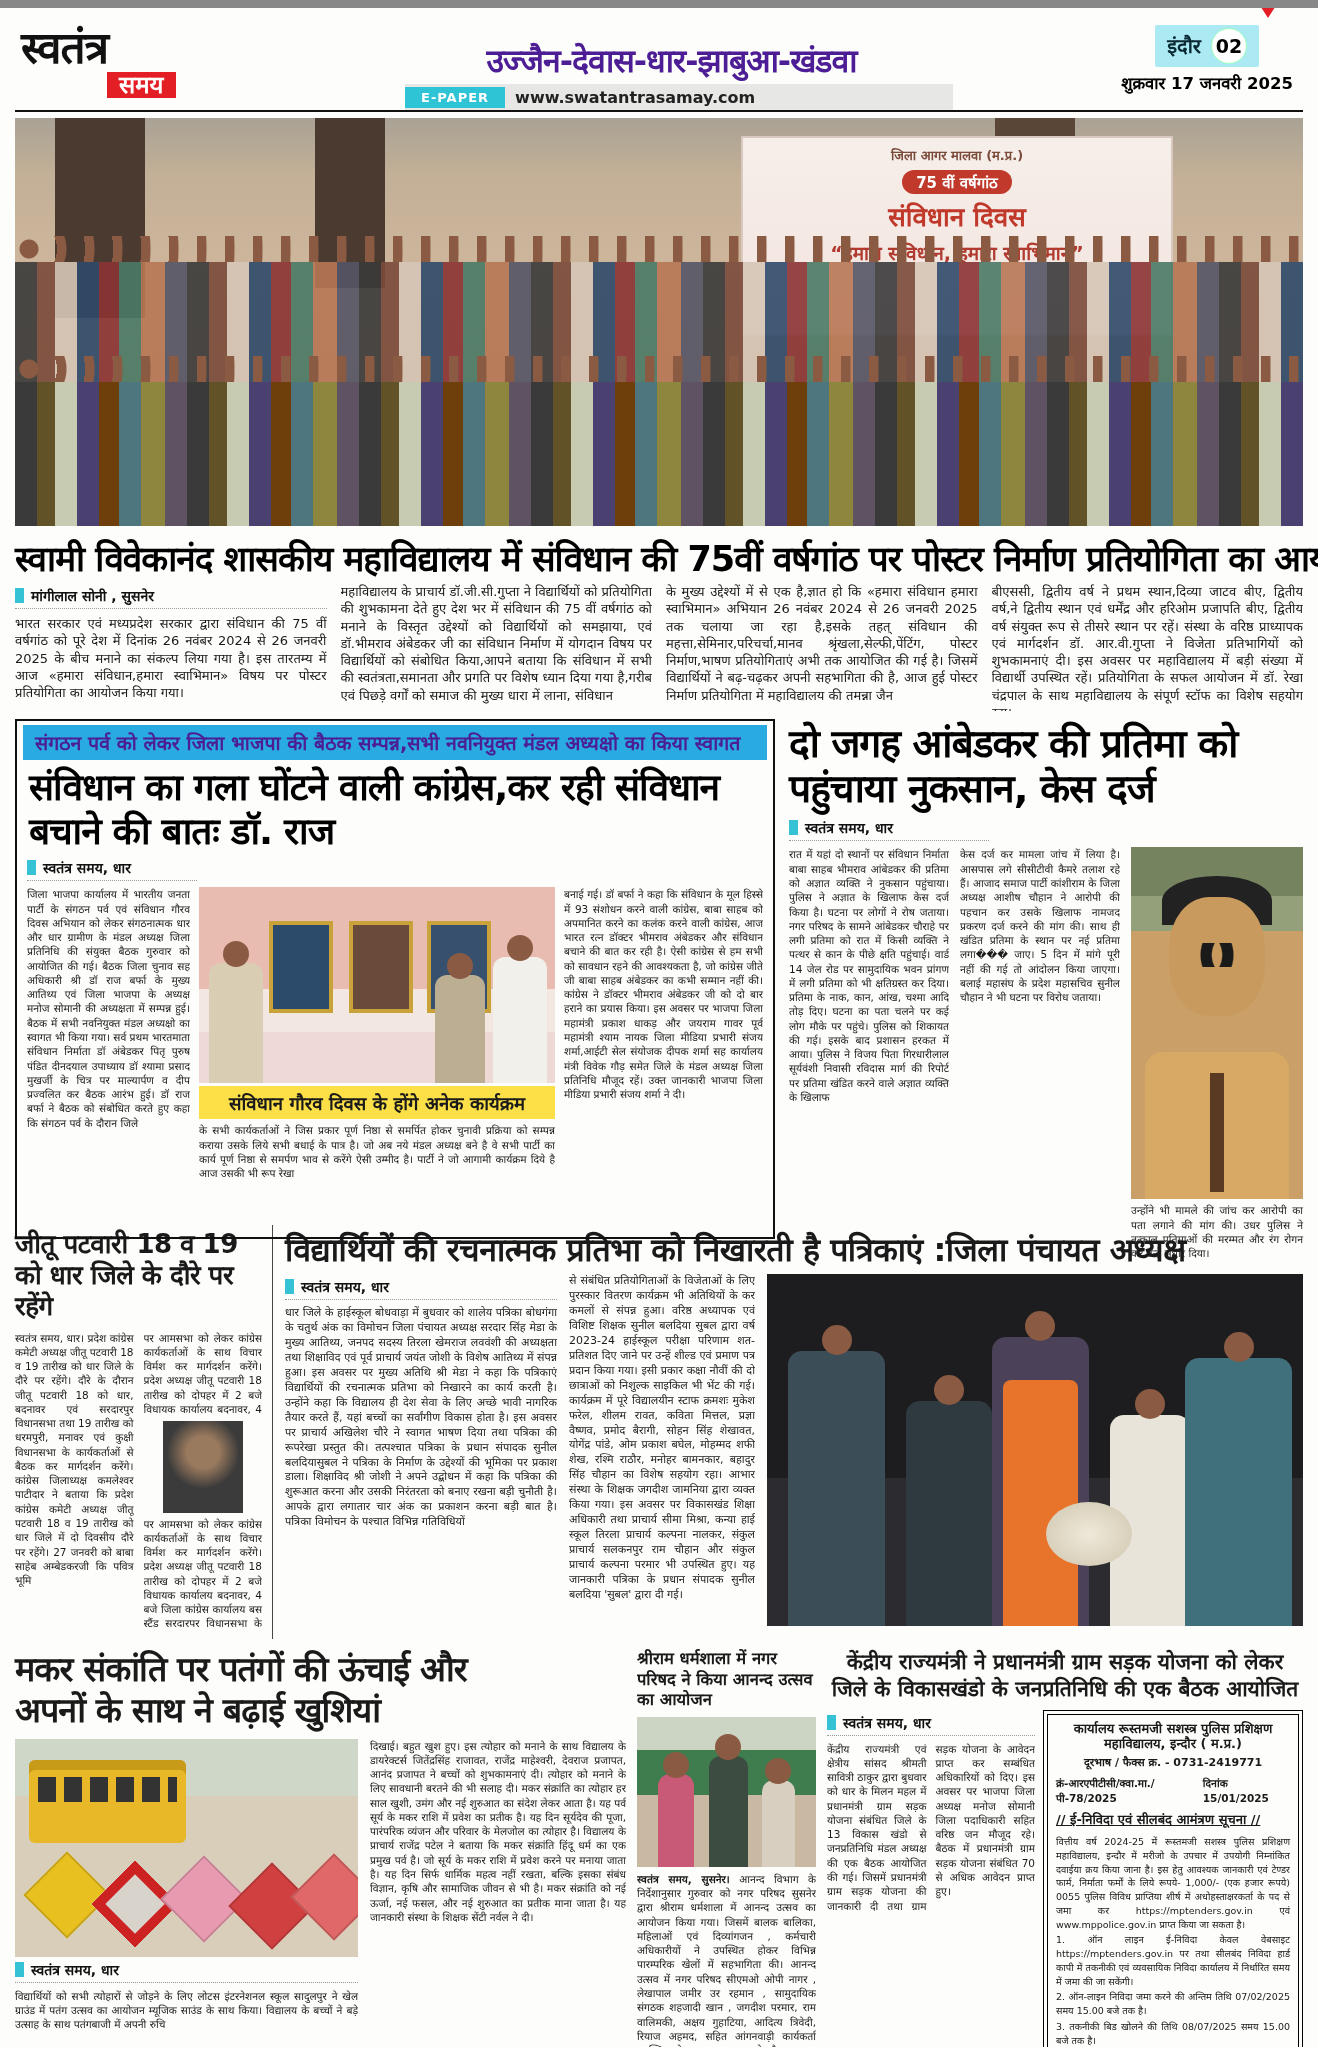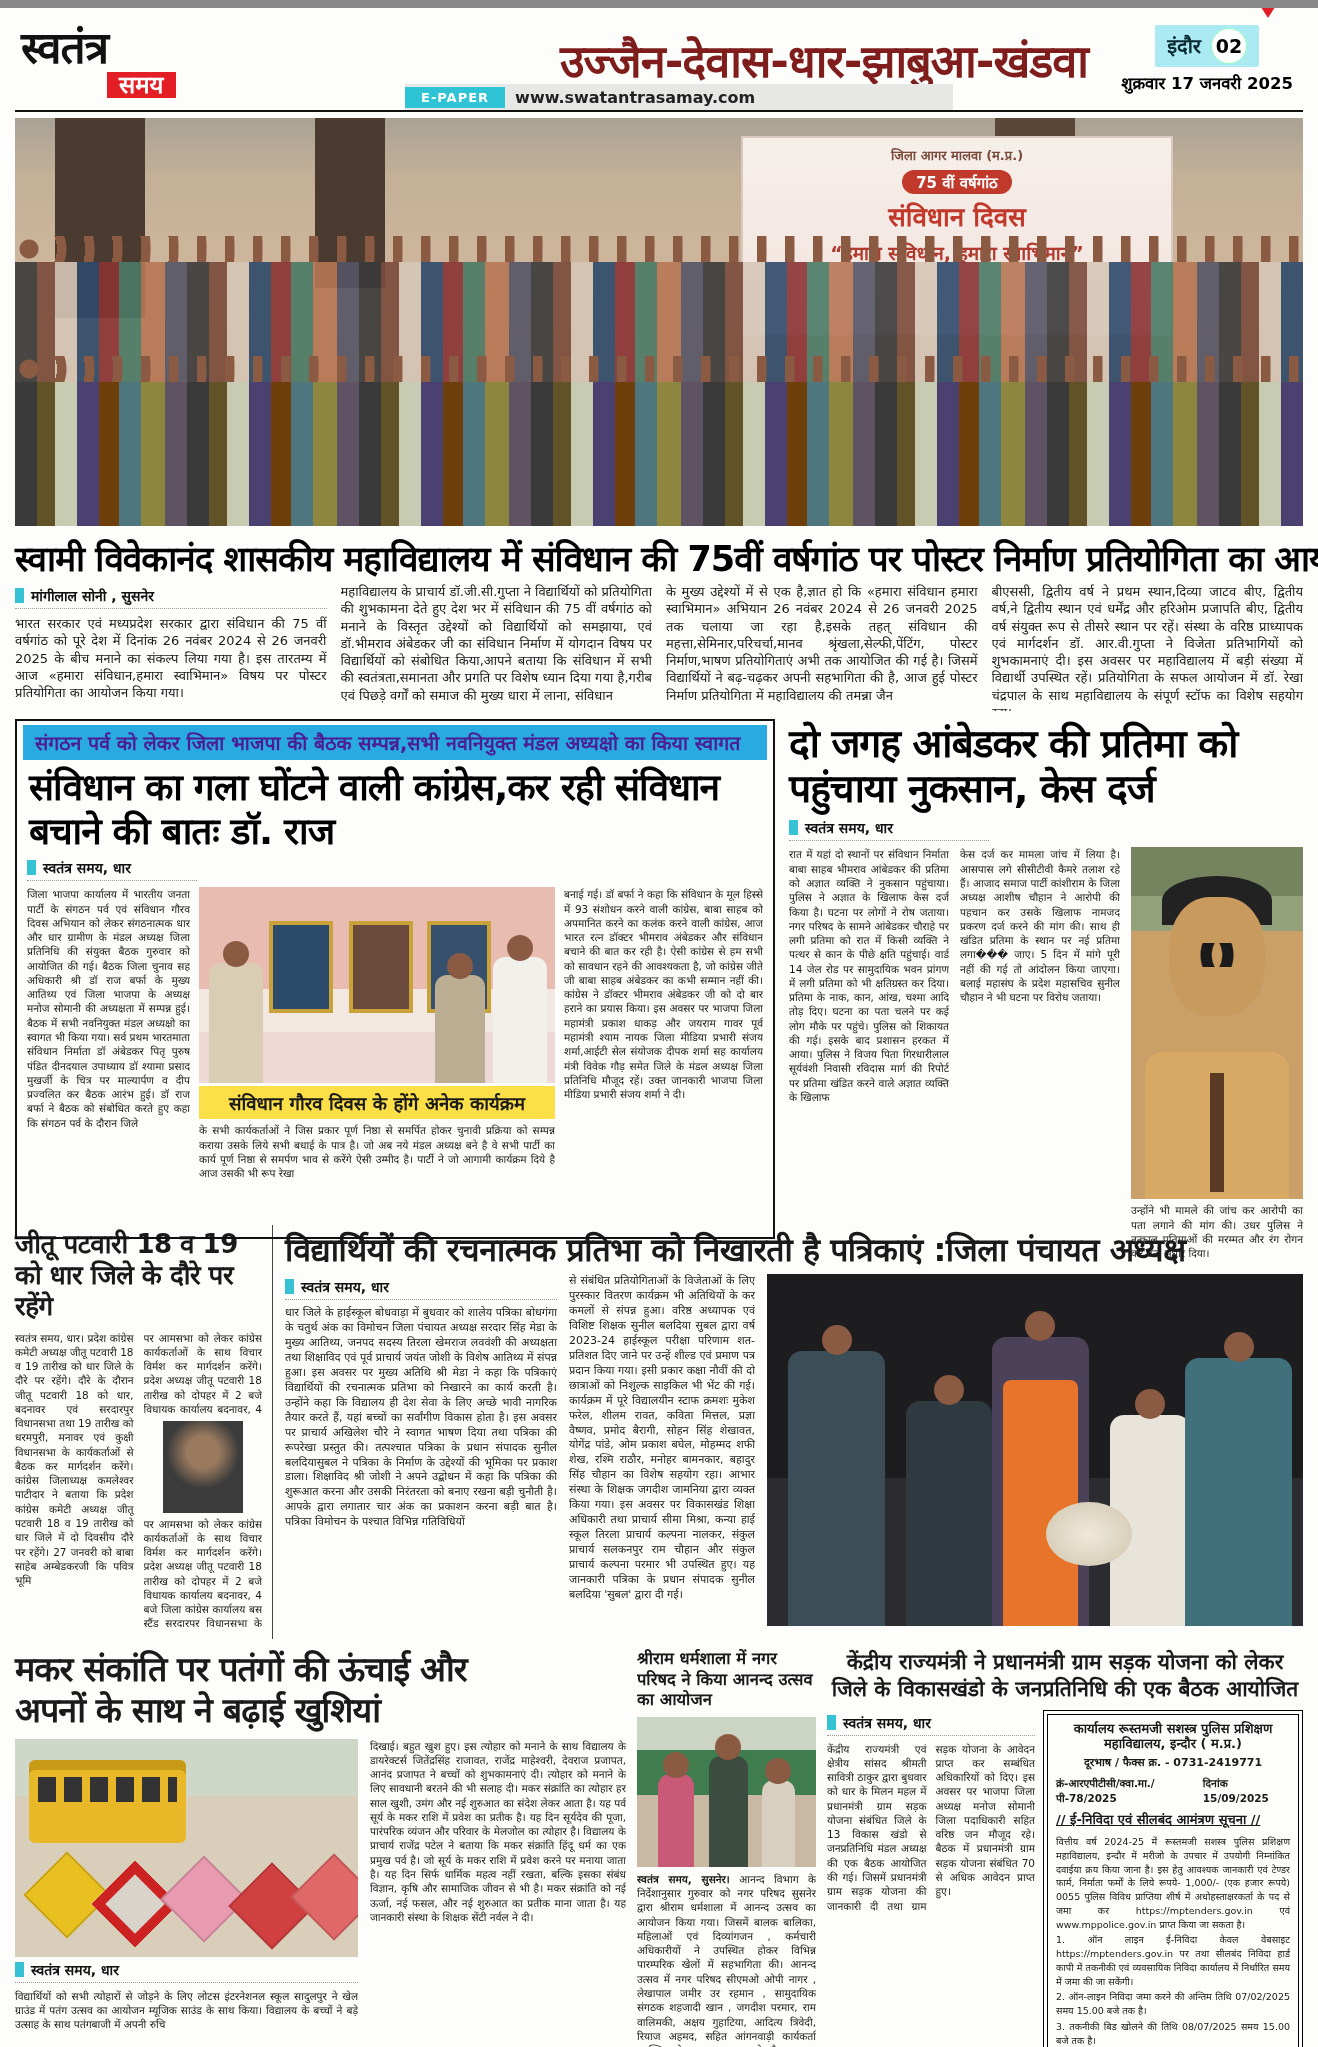--- a/index.html
+++ b/index.html
@@ -8,21 +8,21 @@
   .inner{padding:0 15px;}
   
   .header{position:relative;height:102px;border-bottom:2px solid #111;display:grid;
           grid-template-columns:240px 1fr 215px;align-items:center;}
   .logo{padding:6px 0 0 6px;line-height:1;}
   .logo-top{font-size:44px;font-weight:900;color:#111;letter-spacing:-1px;position:relative;display:inline-block;}
   .red-flag{position:absolute;top:-4px;right:26px;width:0;height:0;border-left:9px solid transparent;
             border-right:9px solid transparent;border-top:14px solid #e31e24;}
   .logo-bot{display:inline-block;background:#e31e24;color:#fff;font-weight:800;font-size:24px;
             padding:1px 12px;margin:2px 0 0 86px;}
-  .masthead-strip{font-size:45px;font-weight:800;color:#7f1d1d;text-align:right;letter-spacing:-1px;white-space:nowrap;}
+  .masthead-strip{font-size:32px;font-weight:800;color:#4c1d95;text-align:center;letter-spacing:-1px;white-space:nowrap;}
   .ed-block{justify-self:end;padding-right:10px;text-align:center;}
   .ed-chip{background:#abe9f3;display:inline-flex;align-items:center;gap:10px;padding:3px 12px;border-radius:2px;}
   .ed-name{font-weight:800;font-size:20px;color:#0a2a33;}
   .ed-num{width:34px;height:34px;border-radius:50%;background:#fff;border:1px solid #9fb;display:flex;
           align-items:center;justify-content:center;font-weight:800;font-size:19px;color:#000;}
   .ed-date{font-weight:800;font-size:16.5px;margin-top:4px;color:#000;}
   .epaper{position:absolute;left:390px;bottom:0;width:548px;height:26px;background:#e7e7e5;
           display:flex;align-items:center;}
   .ep-chip{background:#2fc3d6;color:#fff;font-weight:800;font-size:13px;padding:3px 16px;letter-spacing:1px;}
   .ep-url{font-weight:700;font-size:16px;color:#222;margin-left:10px;}
@@ -317,21 +317,21 @@
             </div>
             <div class="dotline"></div>
             <div class="road-text body105 just clip">केंद्रीय राज्यमंत्री एवं क्षेत्रीय सांसद श्रीमती सावित्री ठाकुर द्वारा बुधवार को धार के मिलन महल में प्रधानमंत्री ग्राम सड़क योजना संबंधित जिले के 13 विकास खंडो से जनप्रतिनिधि मंडल अध्यक्ष की एक बैठक आयोजित की गई। जिसमें प्रधानमंत्री ग्राम सड़क योजना की जानकारी दी तथा ग्राम सड़क योजना के आवेदन प्राप्त कर सम्बंधित अधिकारियों को दिए। इस अवसर पर भाजपा जिला अध्यक्ष मनोज सोमानी जिला पदाधिकारी सहित वरिष्ठ जन मौजूद रहे। बैठक में प्रधानमंत्री ग्राम सड़क योजना संबंधित 70 से अधिक आवेदन प्राप्त हुए।</div>
           </div>
           <div class="notice">
             <div class="notice-in">
               <div class="nt-office">कार्यालय रूस्तमजी सशस्त्र पुलिस प्रशिक्षण महाविद्यालय, इन्दौर ( म.प्र.)</div>
               <div class="nt-phone">दूरभाष / फैक्स क्र. - 0731-2419771</div>
               <div class="nt-refrow">
                 <span>क्रं-आरएपीटीसी/क्वा.मा./पी-78/2025</span>
-                <span>दिनांक 15/09/2025</span>
+                <span>दिनांक 15/01/2025</span>
               </div>
               <div class="nt-title">// ई-निविदा एवं सीलबंद आमंत्रण सूचना //</div>
               <div class="nt-body">वित्तीय वर्ष 2024-25 में रूस्तमजी सशस्त्र पुलिस प्रशिक्षण महाविद्यालय, इन्दौर में मरीजो के उपचार में उपयोगी निम्नांकित दवाईया क्रय किया जाना है। इस हेतु आवश्यक जानकारी एवं टेण्डर फार्म, निर्माता फर्मों के लिये रूपये- 1,000/- (एक हजार रूपये) 0055 पुलिस विविध प्राप्तिया शीर्ष में अधोहस्ताक्षरकर्ता के पद से जमा कर https://mptenders.gov.in एवं www.mppolice.gov.in प्राप्त किया जा सकता है।</div>
               <div class="nt-pt">1. ऑन लाइन ई-निविदा केवल वेबसाइट https://mptenders.gov.in पर तथा सीलबंद निविदा हार्ड कापी में तकनीकी एवं व्यवसायिक निविदा कार्यालय में निर्धारित समय में जमा की जा सकेंगी।</div>
               <div class="nt-pt">2. ऑन-लाइन निविदा जमा करने की अन्तिम तिथि 07/02/2025 समय 15.00 बजे तक है।</div>
               <div class="nt-pt">3. तकनीकी बिड खोलने की तिथि 08/07/2025 समय 15.00 बजे तक है।</div>
               <div class="nt-pt">4- व्यवसायिक बिड दस्तावेज परीक्षण उपरांत खोली जावेगी।</div>
 
             </div>
           </div>

